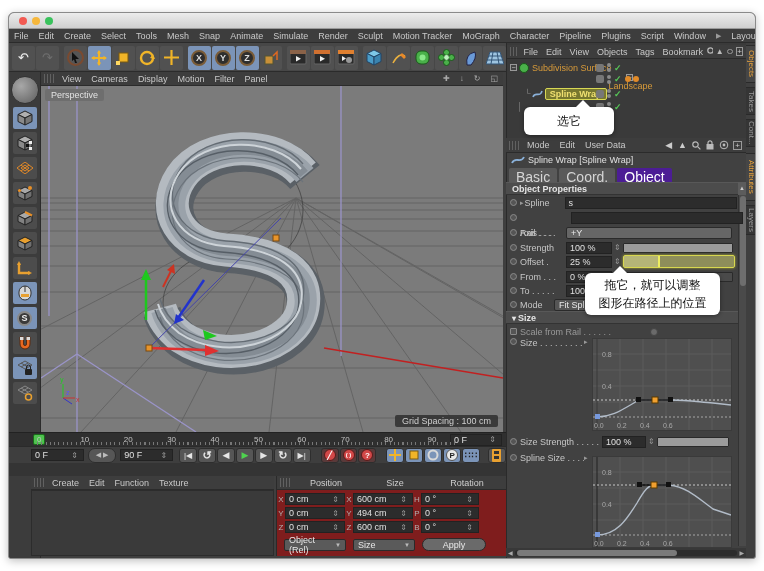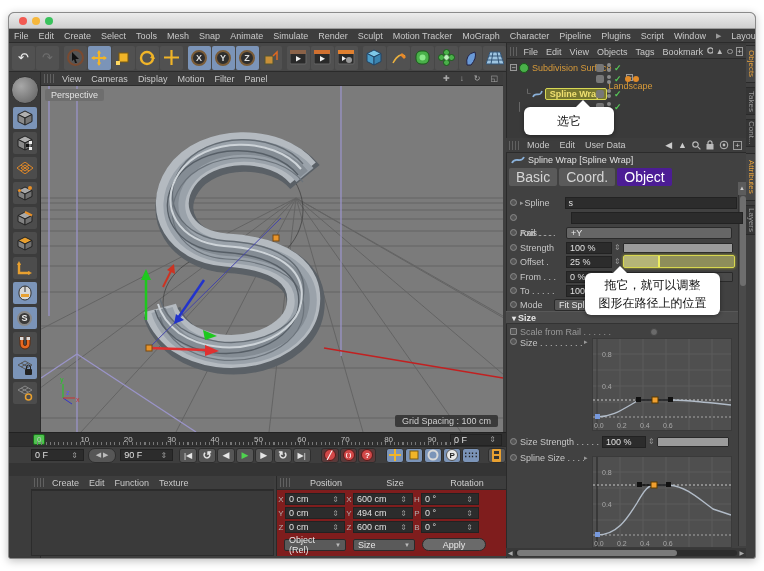--- a/index.html
+++ b/index.html
@@ -600,20 +600,21 @@
     <svg width="14" height="10" style="margin:0 3px 0 5px;" data-name="spline-wrap-icon">
           <path d="M1,8 C4,1 10,9 13,2" fill="none" stroke="#8ab0d8" stroke-width="1.8"></path>
         </svg>
     <span class="am-title" data-name="attribute-object-title">Spline Wrap [Spline Wrap]</span>
   </div>
   <div style="position:absolute;left:500px;top:155px;display:flex;" data-name="attribute-tabs">
     <span class="am-tab" data-name="tab-basic">Basic</span>
     <span class="am-tab" data-name="tab-coord">Coord.</span>
     <span class="am-tab on" data-name="tab-object">Object</span>
   </div>
+  <div class="sect" style="top:169px;" data-name="section-object-properties"><span>Object Properties</span></div>
   <div style="position:absolute;left:729px;top:169px;width:8px;height:13px;background:#5c5c5c;color:#ccc;font-size:6px;text-align:center;line-height:13px;" data-name="scroll-up-icon">▲</div>
   <div style="position:absolute;left:729px;top:182px;width:8px;bottom:12px;background:#4a4a4a;border-left:1px solid #333;" data-name="vertical-scrollbar">
     <div style="width:6px;height:90px;margin:1px auto;background:#6e6e6e;border-radius:3px;" data-name="scroll-thumb"></div>
   </div>
 
   <div class="prow" style="top:182px;" data-name="param-row-spline">
     <span class="radio" data-name="anim-dot-icon"></span>
     <span style="font-size:7px;color:#999;margin-right:1px;" data-name="expand-icon">▸</span>
     <span class="plabel" style="width:40px;">Spline</span>
     <span class="fld" style="width:172px;" data-name="spline-link-field">

